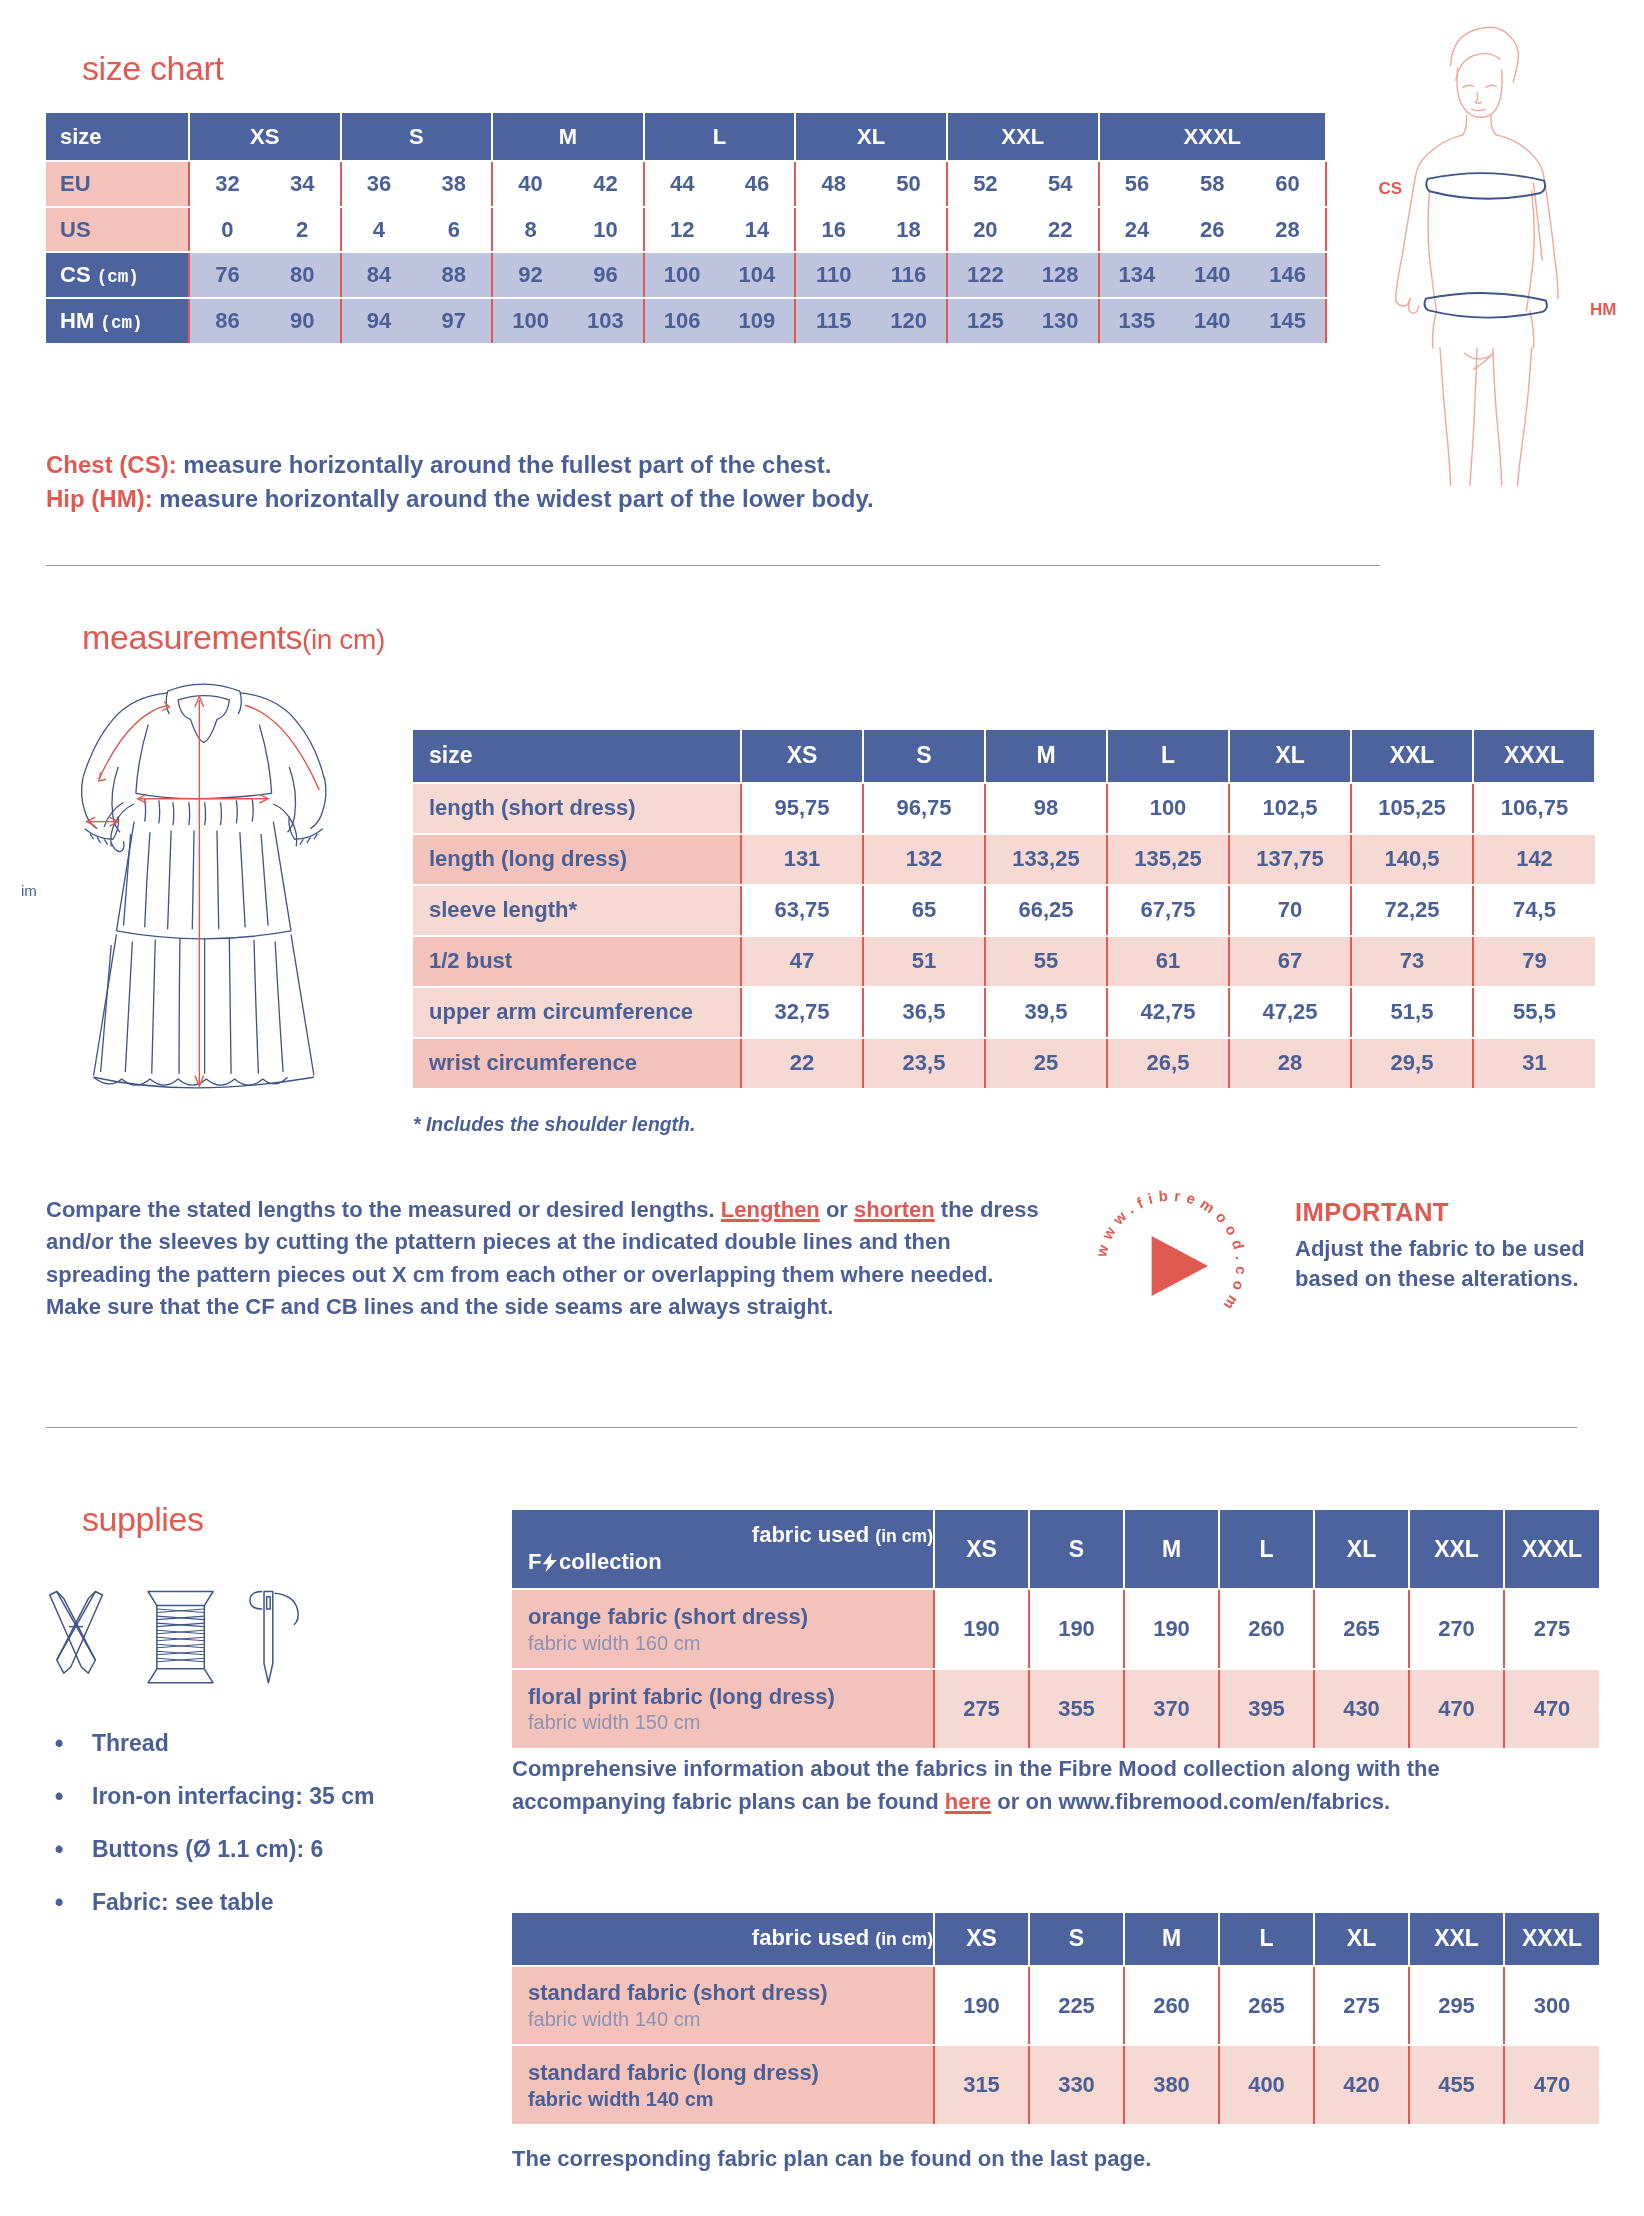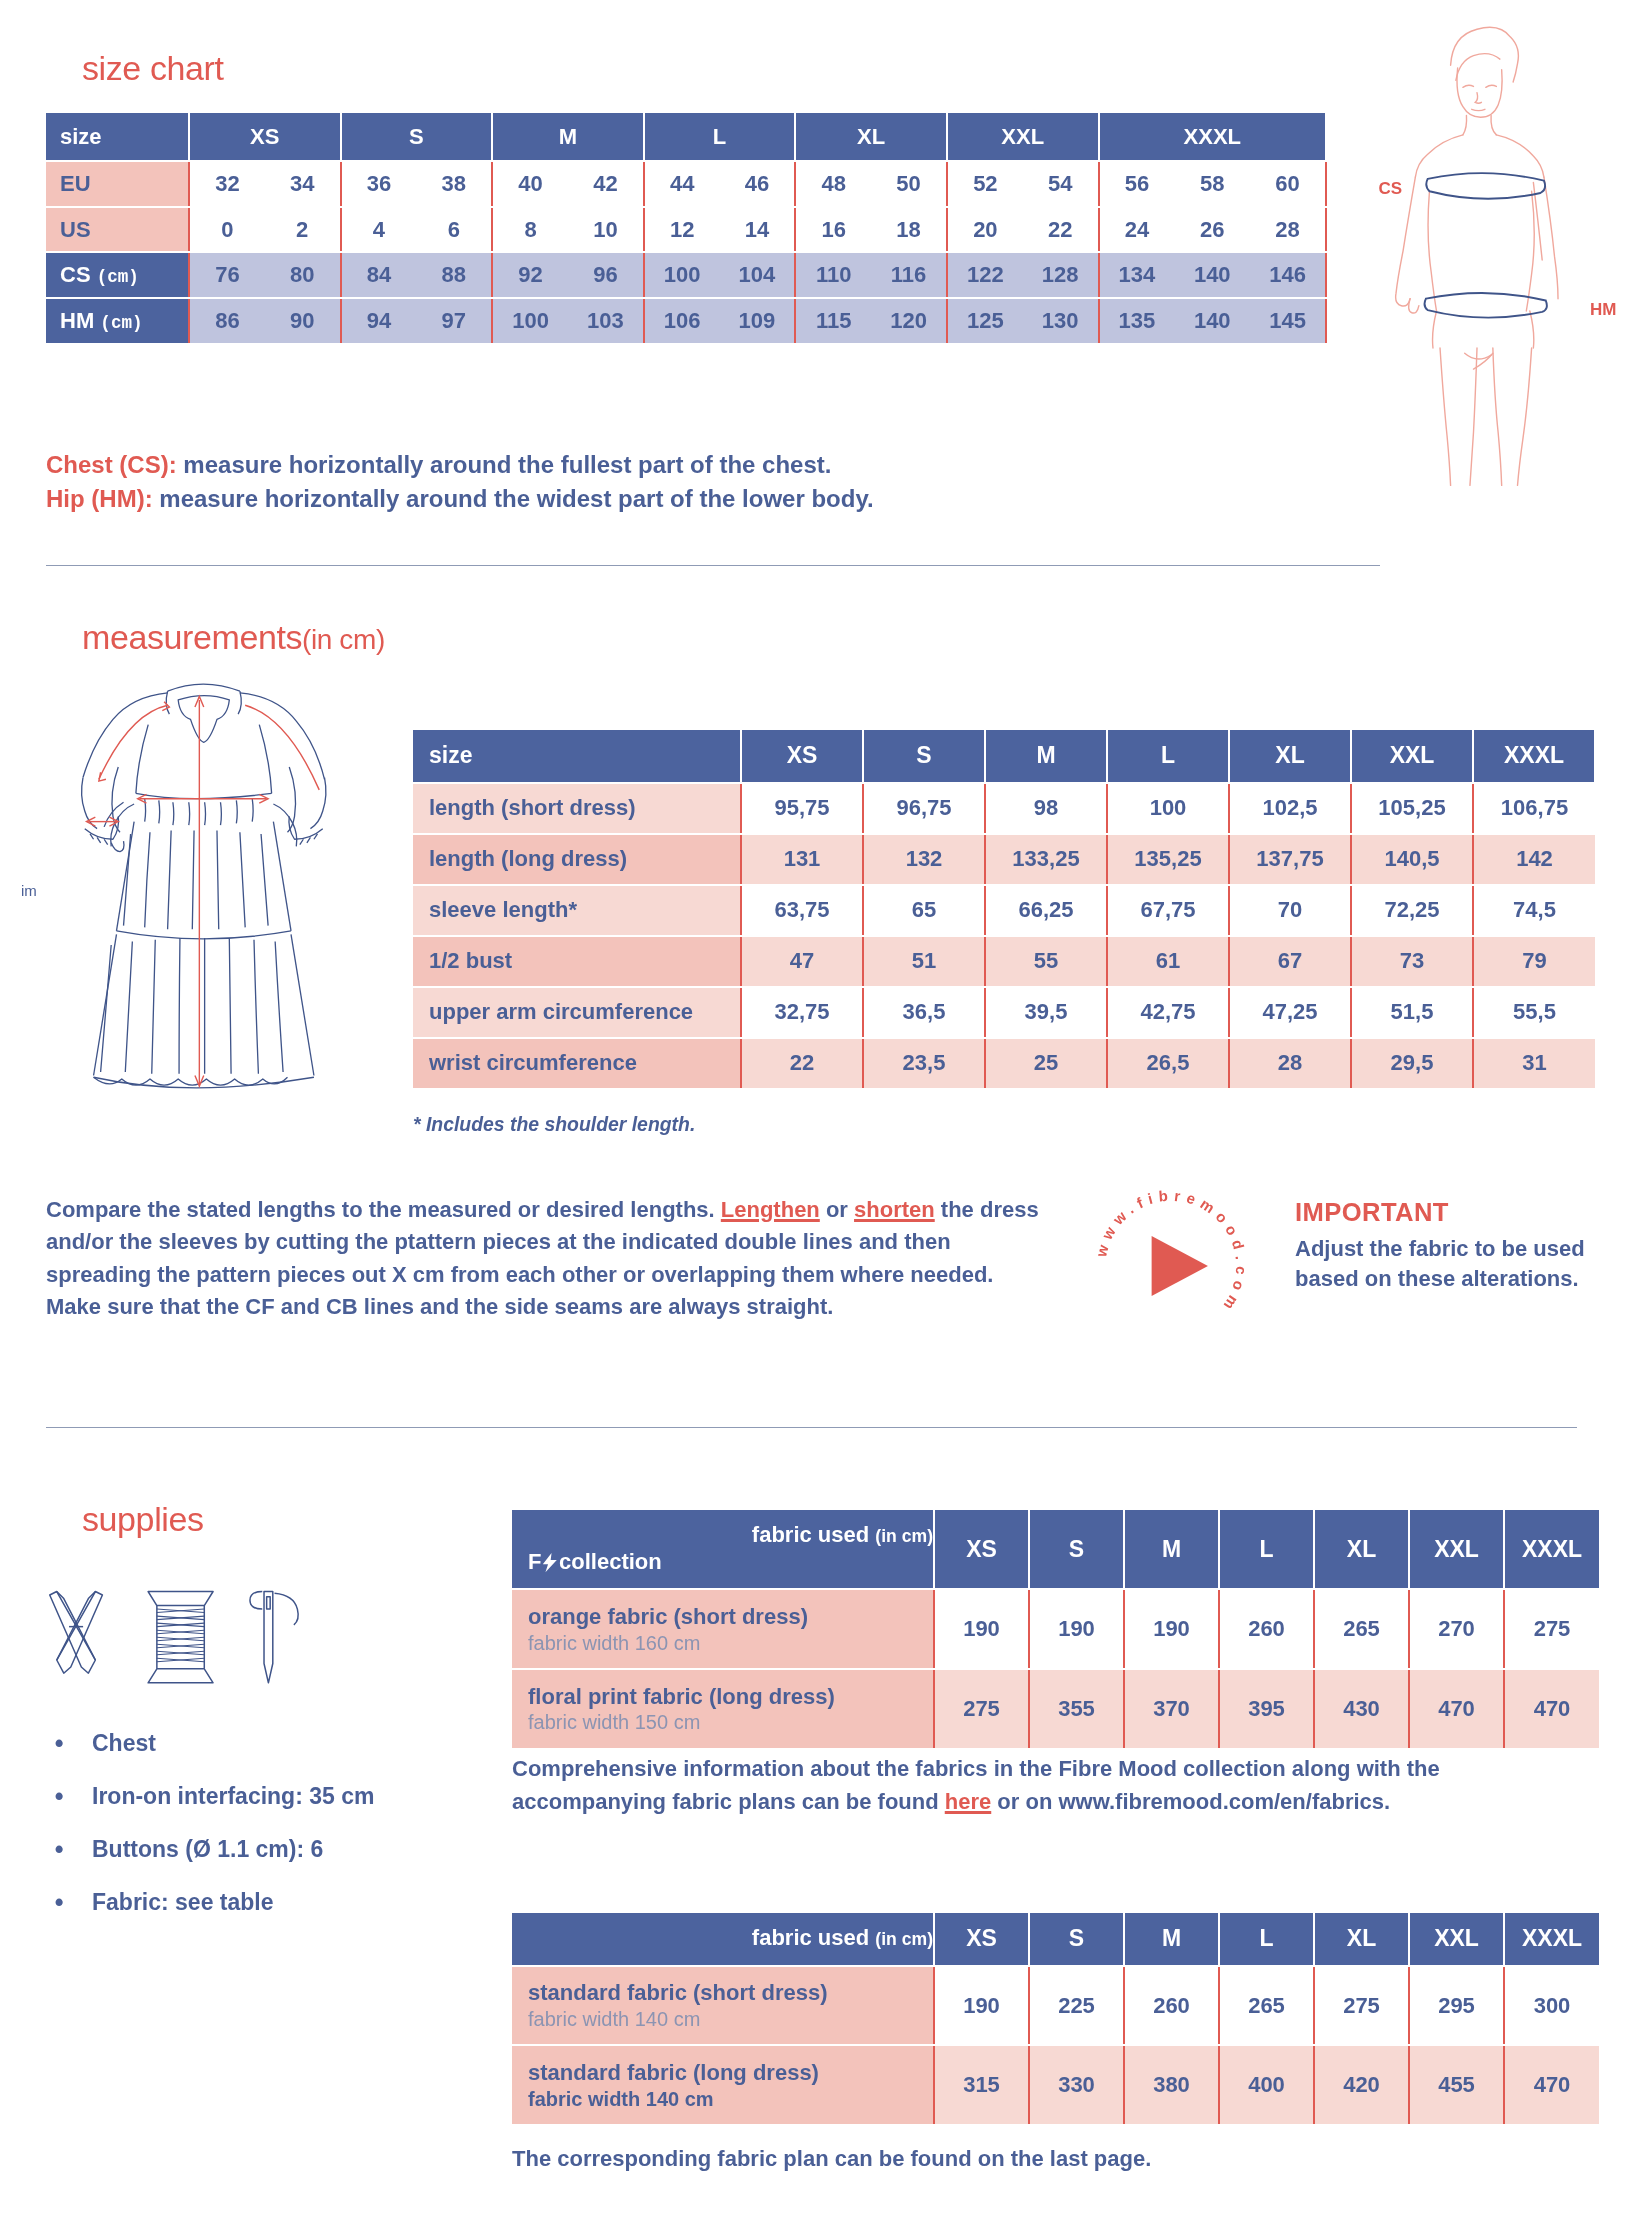--- a/index.html
+++ b/index.html
@@ -741,21 +741,21 @@
       <g fill="none" stroke="#3f5489" stroke-width="1.7" stroke-linejoin="round">
         <path d="M252 4 L262 4 L262 86 L257 108 L252 86 Z"></path>
         <path d="M255 10 L259 10 L259 24 L255 24 Z"></path>
         <path d="M250 4 q-14 0 -14 10 q0 10 14 10"></path>
         <path d="M264 6 q22 2 26 18 q3 12 -4 18"></path>
       </g>
     </svg>
   </div>
 
   <ul id="supplies-list">
-      <li>Chest</li>
+      <li>Thread</li>
       <li>Iron-on interfacing: 35 cm</li>
       <li>Buttons (Ø 1.1 cm): 6</li>
       <li>Fabric: see table</li>
     </ul>
 
   <table class="fabric" id="fabric-table-1">
     <thead>
       <tr>
         <th class="thead-cell f-head">
           <div class="l1">

